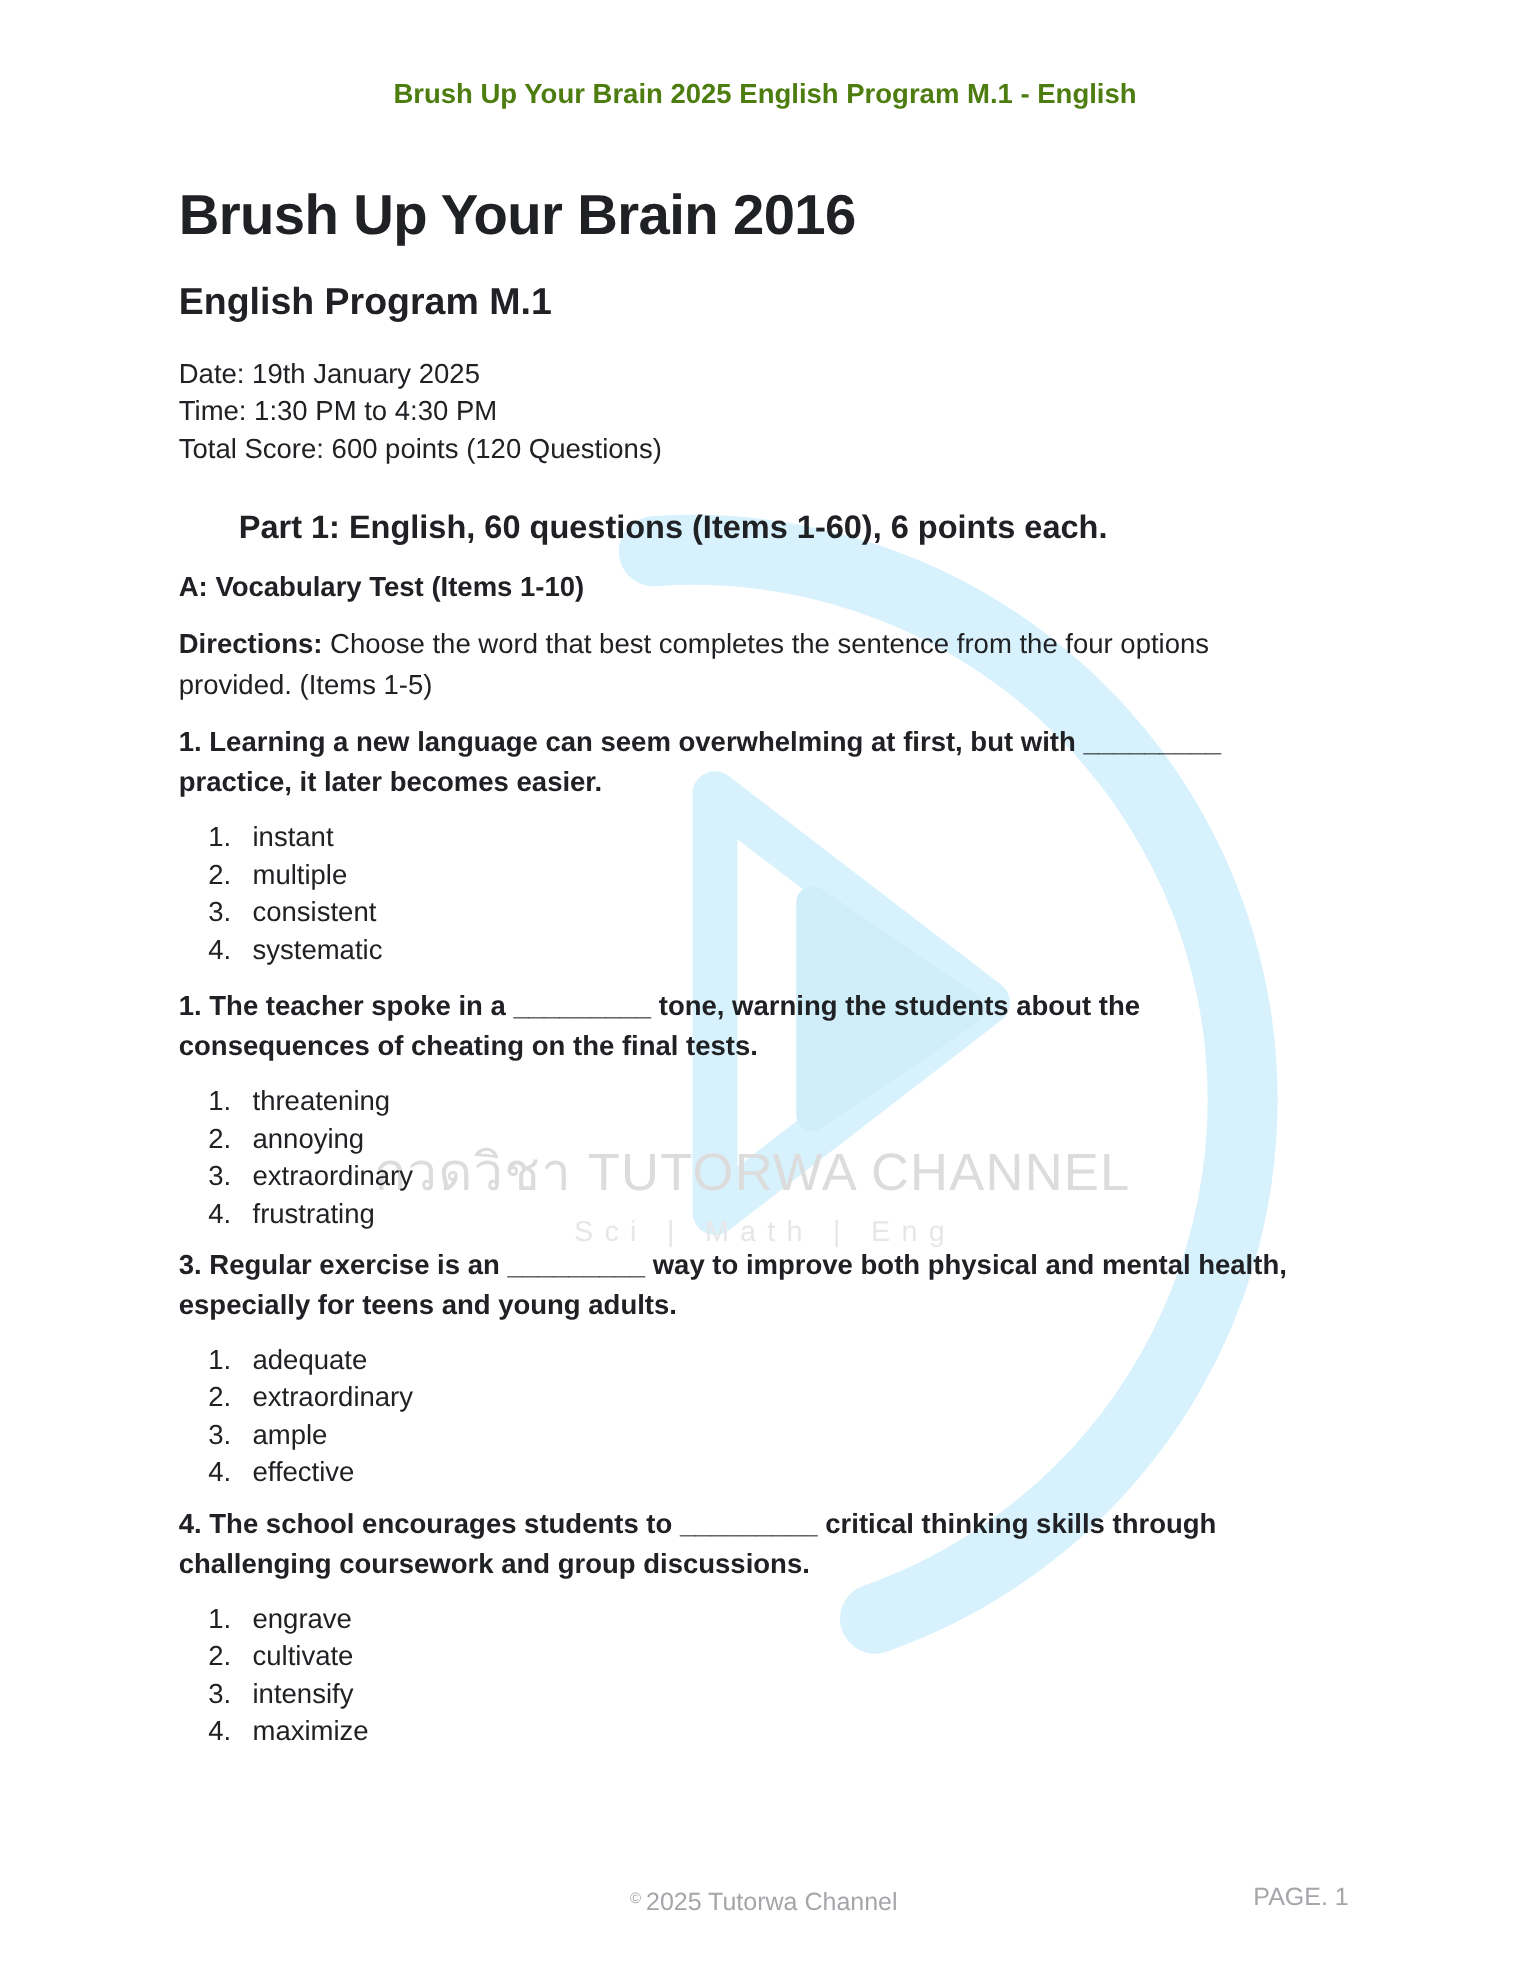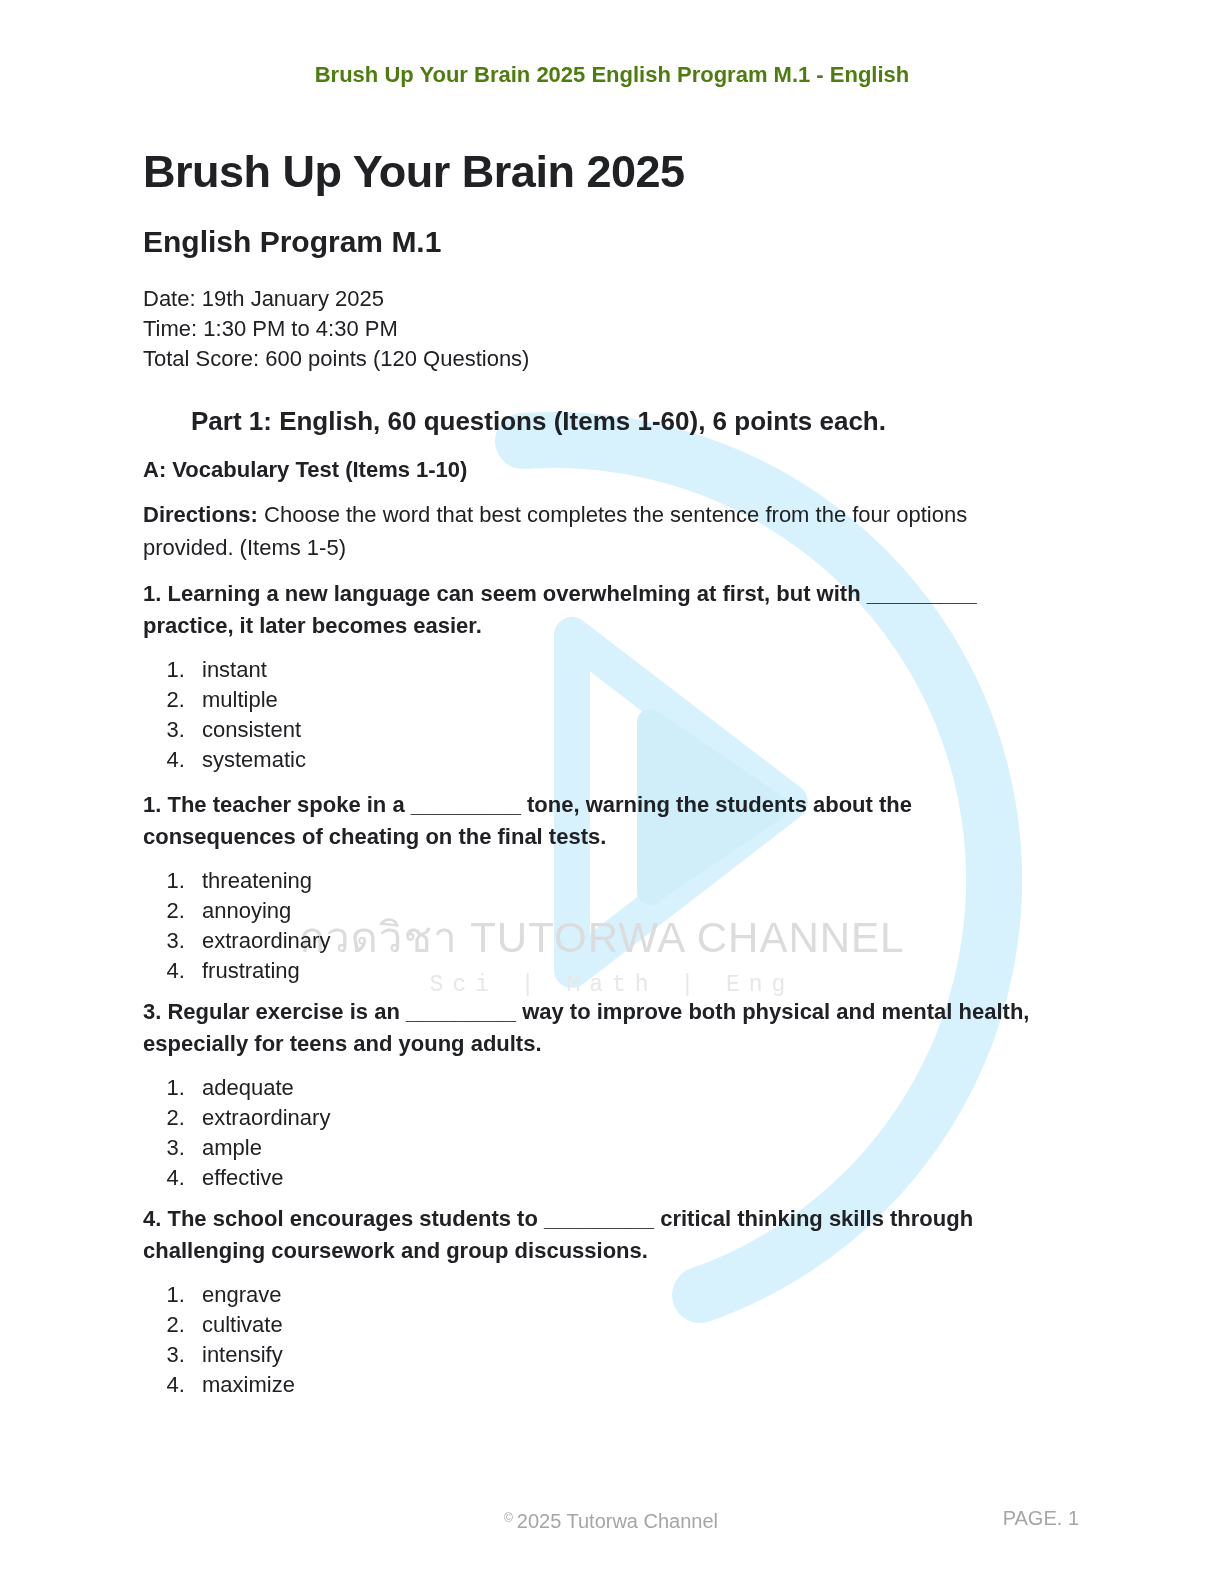--- a/index.html
+++ b/index.html
@@ -31,21 +31,20 @@
   }
   .wm-tagline {
     position: absolute;
     left: 0; right: 0; top: 972px;
     text-align: center;
     font-size: 23px;
     line-height: 26px;
     letter-spacing: 9px;
     color: var(--wm-gray-light, #e7e7e9);
     white-space: nowrap;
-    font-family: Liberation Mono, monospace;
   }
 
   
   .content {
     position: relative;
     z-index: 1;
     padding: 62px 143px 0 143px;
   }
   .doc-header {
     text-align: center;
@@ -125,21 +124,21 @@
     <path d="M 650 722 L 650 892 L 775 807 Z" fill="#cfeefa" stroke="#cfeefa" stroke-width="26" stroke-linejoin="round"></path>
   </svg>
   <div class="wm-text">กวดวิชา TUTORWA CHANNEL</div>
   <div class="wm-tagline">Sci | Math | Eng</div>
 </div>
 
 <div class="content">
 
   <div class="doc-header">Brush Up Your Brain 2025 English Program M.1 - English</div>
 
-  <h1 class="title">Brush Up Your Brain 2025</h1>
+  <h1 class="title">Brush Up Your Brain 2016</h1>
 
   <h2 class="subtitle">English Program M.1</h2>
 
   <div class="info">
     <span class="line">Date: 19th January 2025</span>
     <span class="line">Time: 1:30 PM to 4:30 PM</span>
     <span class="line">Total Score: 600 points (120 Questions)</span>
   </div>
 
   <div class="part-heading">Part 1: English, 60 questions (Items 1-60), 6 points each.</div>

